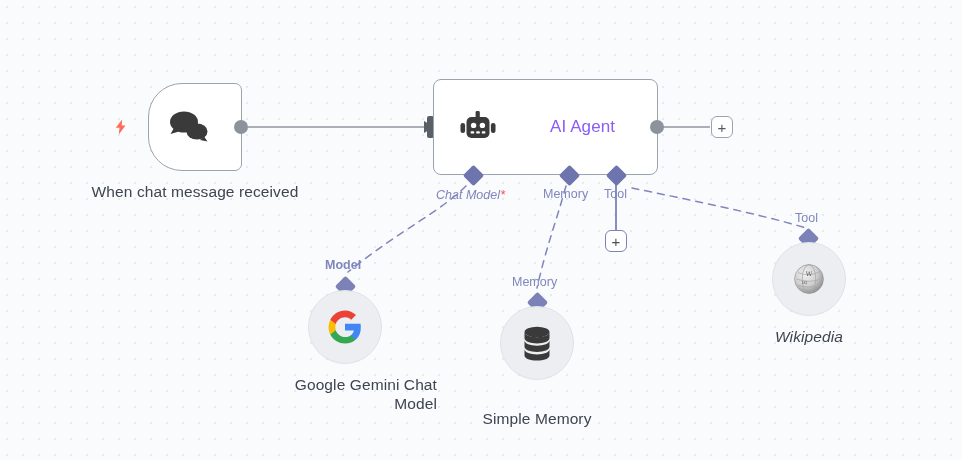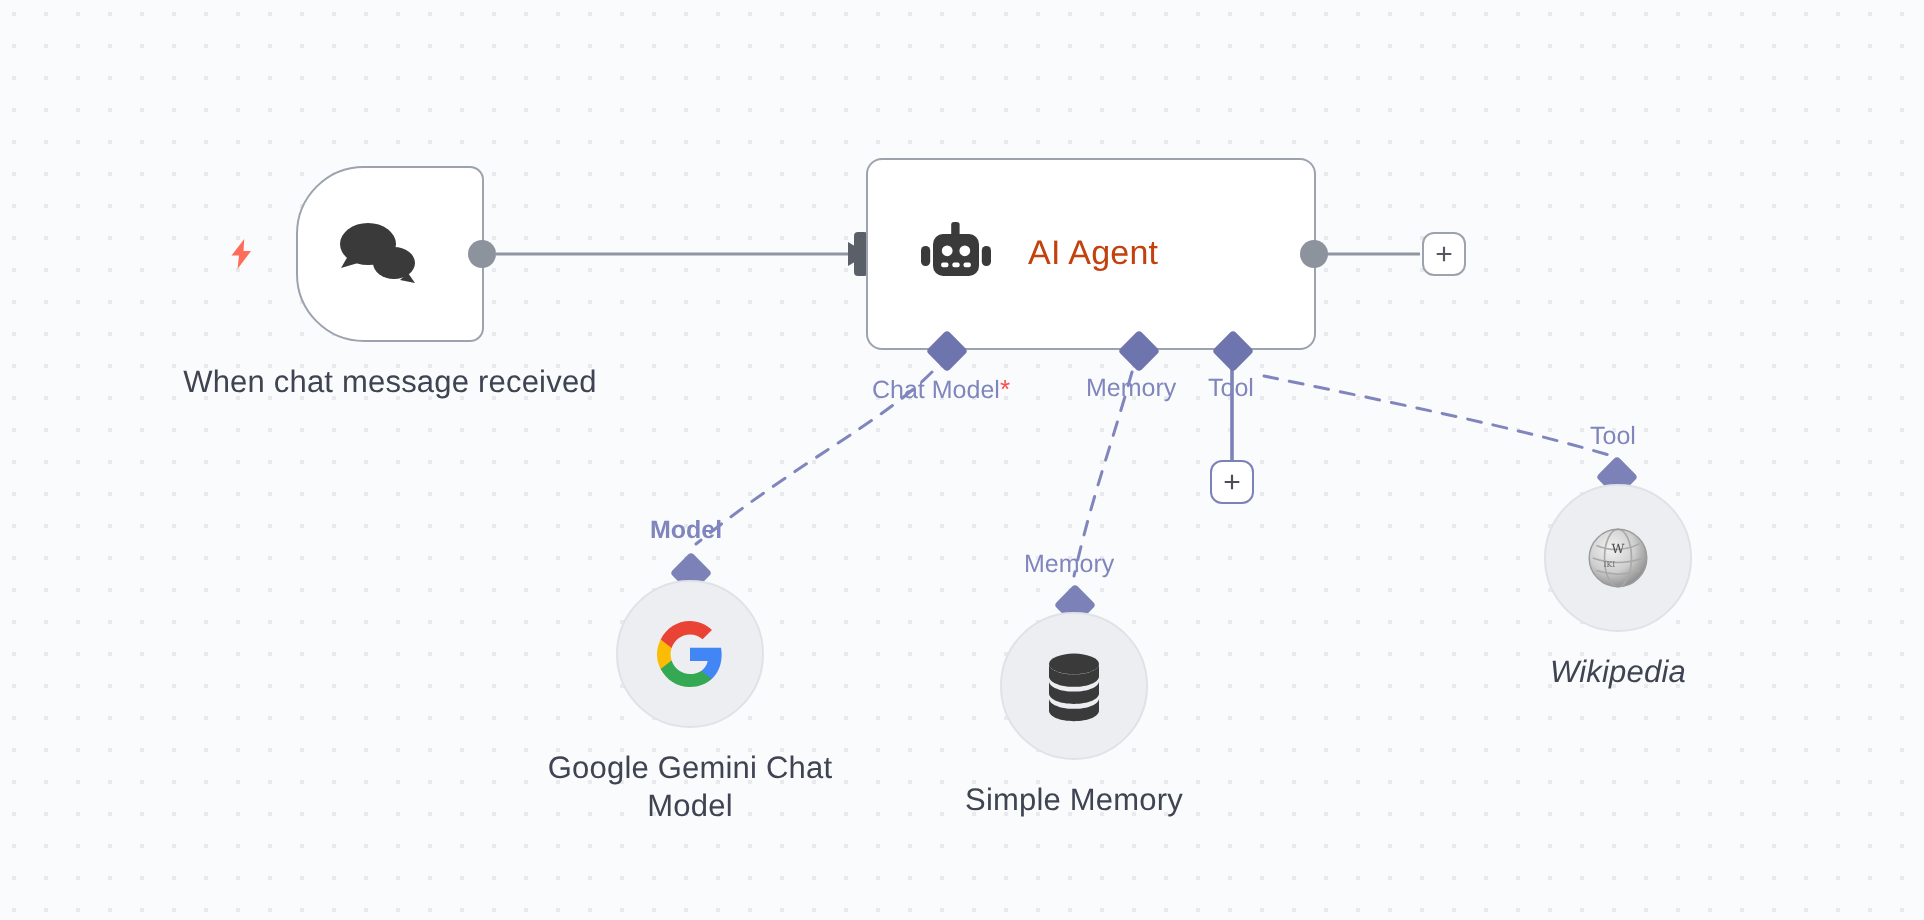--- a/index.html
+++ b/index.html
@@ -60,23 +60,24 @@
   .node-title {
     position: absolute;
     text-align: center;
     color: #3e4452;
     font-size: 15.5px;
     line-height: 19px;
     letter-spacing: 0.1px;
   }
 
   .agent-label {
-    color: #c2410c;
+    color: #8b5cf6;
     font-size: 17px;
     letter-spacing: 0.1px;
+    margin-left: 36px;
   }
 
   
   .sub-node {
     position: absolute;
     width: 74px;
     height: 74px;
     border-radius: 50%;
     background: #eceef2;
     border: 1.4px solid #dfe2e8;
@@ -210,21 +211,21 @@
       </svg>
       <span class="agent-label">AI Agent</span>
     </div>
 
     <div class="out-dot" style="left:650px; top:120px;"></div>
 
     <div class="diamond down" style="left:466px; top:168px;"></div>
     <div class="diamond down" style="left:562px; top:168px;"></div>
     <div class="diamond down" style="left:609px; top:168px;"></div>
 
-    <div class="port-label" style="left:436px; top:187px;">
+    <div class="port-label" style="left:436px; top:187px;font-style:italic;">
       <span>Chat Model</span><span class="req">*</span>
     </div>
     <div class="port-label" style="left:543px; top:187px;">Memory</div>
     <div class="port-label" style="left:604px; top:187px;">Tool</div>
   </div>
 
   <div class="plus-btn plus-gray" style="left:711px; top:116px;">+</div>
 
   <div class="plus-btn plus-purple" style="left:605px; top:230px;">+</div>
 
@@ -234,37 +235,37 @@
 
     <div class="sub-node" style="left:308px; top:290px;">
       <svg width="36" height="36" viewBox="0 0 48 48">
         <path fill="#4285F4" d="M45.1 24.5c0-1.6-.14-3.2-.43-4.7H24v8.9h11.8c-.5 2.7-2.05 5-4.37 6.55v5.45h7.05c4.13-3.8 6.62-9.4 6.62-16.2z"></path>
         <path fill="#34A853" d="M24 46c5.9 0 10.85-1.95 14.48-5.3l-7.05-5.45c-1.96 1.32-4.48 2.1-7.43 2.1-5.7 0-10.53-3.85-12.26-9.04H4.45v5.64C8.06 41.06 15.4 46 24 46z"></path>
         <path fill="#FBBC05" d="M11.74 28.31c-.44-1.32-.7-2.72-.7-4.16s.26-2.84.7-4.16v-5.64H4.45A21.98 21.98 0 0 0 2 24.15c0 3.56.85 6.93 2.45 9.8l7.29-5.64z"></path>
         <path fill="#EA4335" d="M24 10.95c3.22 0 6.1 1.11 8.38 3.28l6.25-6.25C34.84 4.4 29.9 2 24 2 15.4 2 8.06 6.94 4.45 14.35l7.29 5.64C13.47 14.8 18.3 10.95 24 10.95z"></path>
       </svg>
     </div>
 
-    <div class="node-title" style="left:253px; top:375px; width:184px;">Google Gemini Chat Model</div>
+    <div class="node-title" style="left:253px; top:375px; width:184px;text-align:right;">Google Gemini Chat Model</div>
   </div>
 
   <div class="node">
     <div class="port-label" style="left:512px; top:275px;">Memory</div>
     <div class="diamond" style="left:530px; top:295px;"></div>
 
     <div class="sub-node" style="left:500px; top:306px;">
       <svg width="34" height="36" viewBox="0 0 34 36" fill="#3a3a3a">
         <ellipse cx="17" cy="7" rx="12.5" ry="5.2"></ellipse>
         <path d="M4.5 7 v6.2 c0 2.9 5.6 5.2 12.5 5.2 s12.5 -2.3 12.5 -5.2 V7 c0 2.9 -5.6 5.2 -12.5 5.2 S4.5 9.9 4.5 7 z"></path>
         <path d="M4.5 15.6 v6.2 c0 2.9 5.6 5.2 12.5 5.2 s12.5 -2.3 12.5 -5.2 v-6.2 c0 2.9 -5.6 5.2 -12.5 5.2 S4.5 18.5 4.5 15.6 z"></path>
         <path d="M4.5 24.2 v6.2 c0 2.9 5.6 5.2 12.5 5.2 s12.5 -2.3 12.5 -5.2 v-6.2 c0 2.9 -5.6 5.2 -12.5 5.2 S4.5 27.1 4.5 24.2 z"></path>
       </svg>
     </div>
 
-    <div class="node-title" style="left:447px; top:391px; width:180px;">Simple Memory</div>
+    <div class="node-title" style="left:447px; top:409px; width:180px;">Simple Memory</div>
   </div>
 
   <div class="node">
     <div class="port-label" style="left:795px; top:211px;">Tool</div>
     <div class="diamond" style="left:801px; top:231px;"></div>
 
     <div class="sub-node" style="left:772px; top:242px;">
       <svg width="36" height="36" viewBox="0 0 40 40">
         <defs>
           <radialGradient id="wgrad" cx="38%" cy="33%" r="70%">

